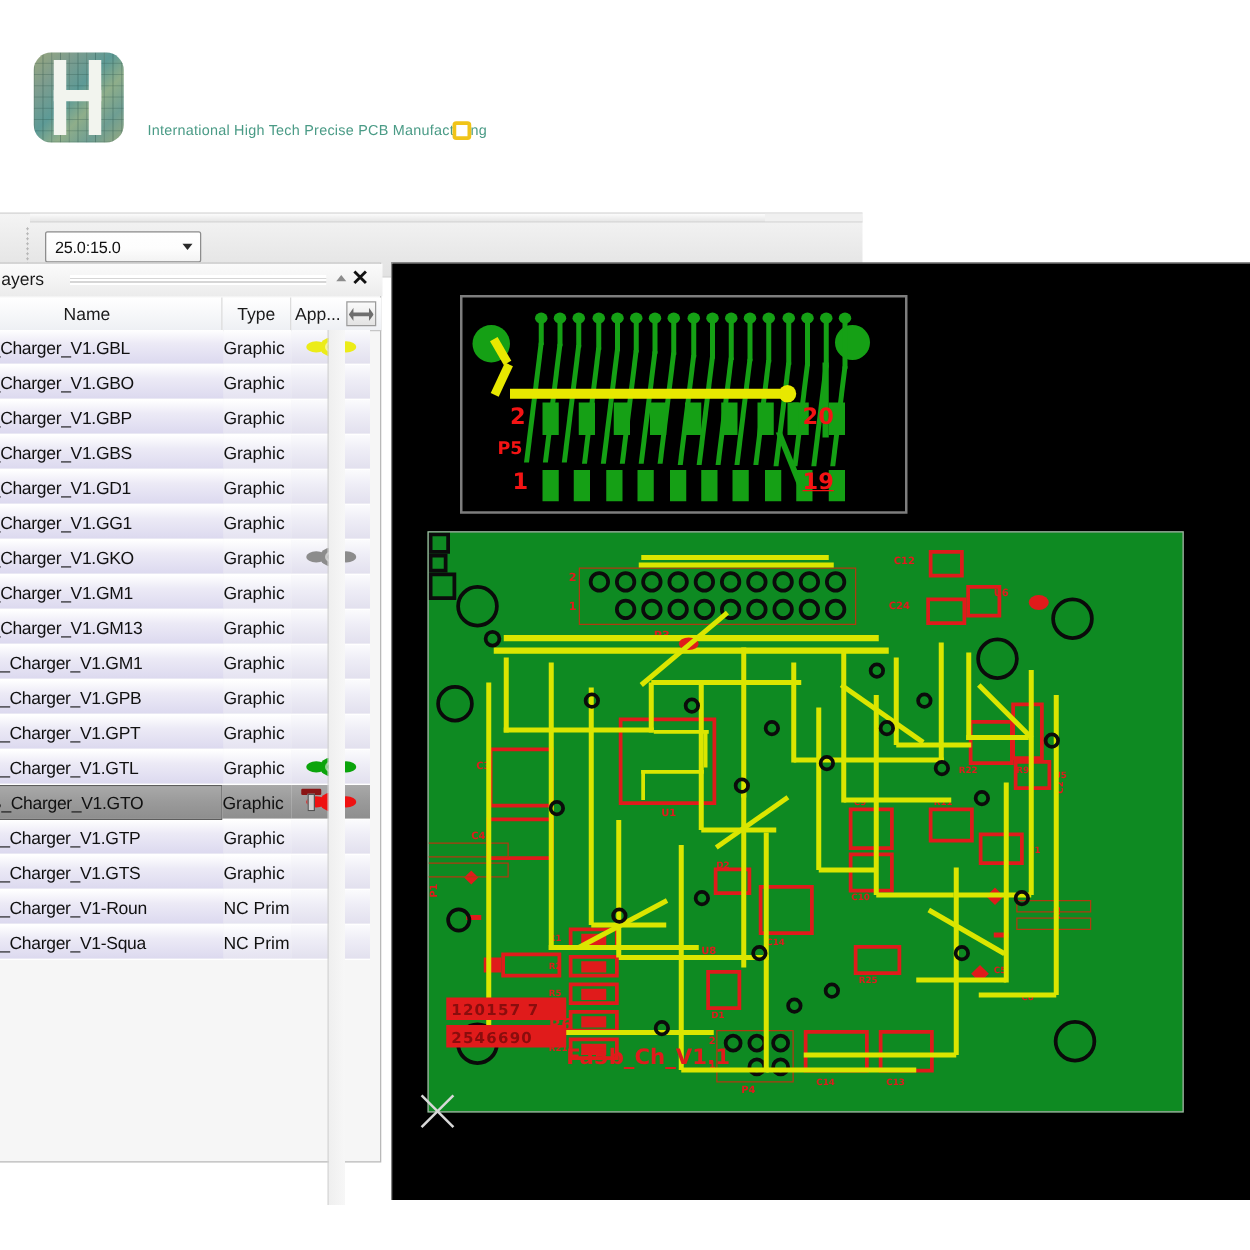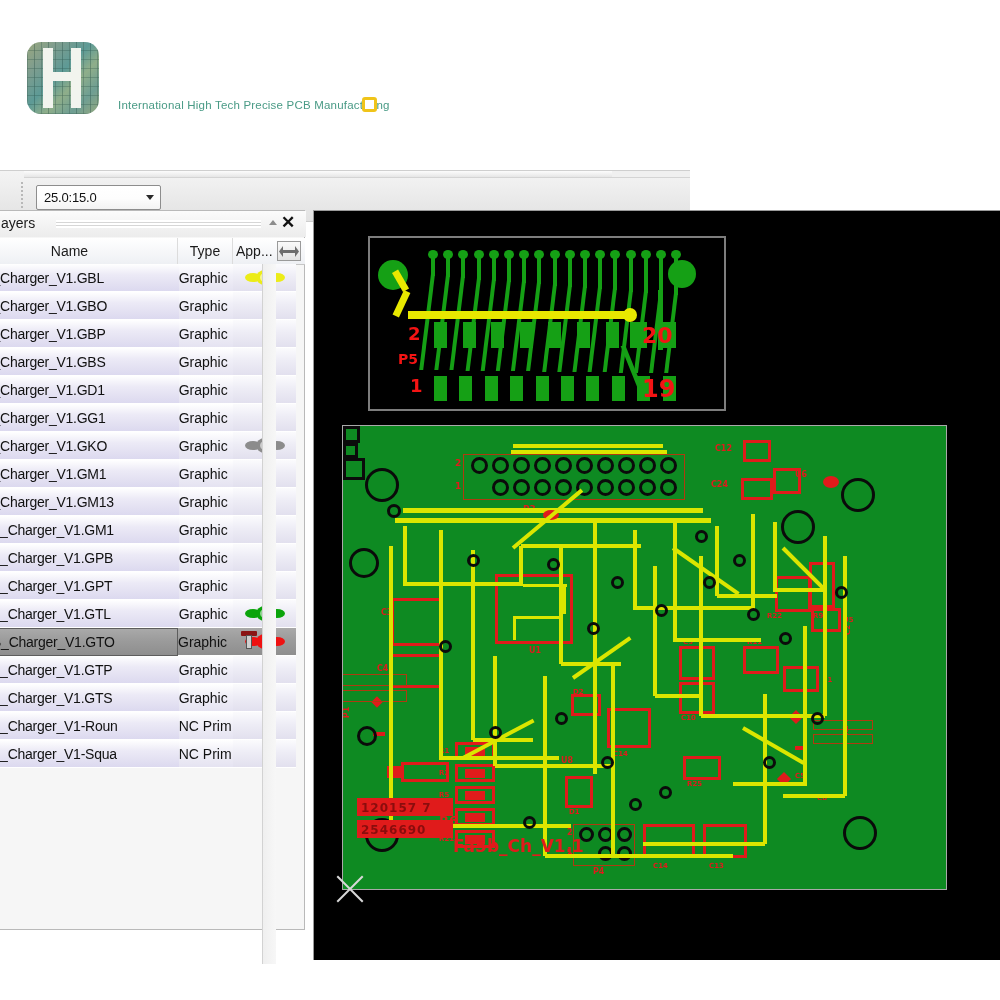--- a/index.html
+++ b/index.html
@@ -410,22 +410,22 @@
             <div class="pad" style="left: 165.6px; top: 138px; width: 13px; height: 25px; background: rgb(21, 160, 21);"></div>
             <div class="pad" style="left: 191px; top: 138px; width: 13px; height: 25px; background: rgb(21, 160, 21);"></div>
             <div class="pad" style="left: 216.4px; top: 138px; width: 13px; height: 25px; background: rgb(21, 160, 21);"></div>
             <div class="pad" style="left: 241.8px; top: 138px; width: 13px; height: 25px; background: rgb(21, 160, 21);"></div>
             <div class="pad" style="left: 267.2px; top: 138px; width: 13px; height: 25px; background: rgb(21, 160, 21);"></div>
             <div class="pad" style="left: 292.6px; top: 138px; width: 13px; height: 25px; background: rgb(21, 160, 21);"></div>
             <div class="trace" style="left: 270px; top: 108px; width: 5px; height: 48px; background: rgb(21, 160, 21); transform: skewX(22deg); transform-origin: center bottom;"></div>
             <div class="trace" style="left: 288px; top: 52px; width: 5px; height: 60px; background: rgb(21, 160, 21);"></div>
             <div class="lbl" style="left: 38px; top: 85px; font-size: 18px;">2</div>
             <div class="lbl" style="left: 40px; top: 137px; font-size: 18px;">1</div>
-            <div class="lbl" style="left: 272px; top: 85px; font-size: 22px;">20</div>
-            <div class="lbl" style="left: 272px; top: 137px; font-size: 24px;">19</div>
+            <div class="lbl" style="left: 272px; top: 85px; font-size: 18px;">20</div>
+            <div class="lbl" style="left: 272px; top: 137px; font-size: 18px; text-decoration: underline;">19</div>
             <div class="lbl" style="left: 28px; top: 113px; font-size: 14px;">P5</div>
           </div>
 
         <div id="board">
             <div class="hole" style="left: 22px; top: 42px; width: 34px; height: 34px;"></div>
             <div class="hole" style="left: 6px; top: 122px; width: 30px; height: 30px;"></div>
             <div class="hole" style="left: 22px; top: 392px; width: 34px; height: 34px;"></div>
             <div class="hole" style="left: 500px; top: 390px; width: 34px; height: 34px;"></div>
             <div class="hole" style="left: 498px; top: 52px; width: 34px; height: 34px;"></div>
             <div class="conbox" style="left: 120px; top: 28px; width: 222px; height: 46px;"></div>

